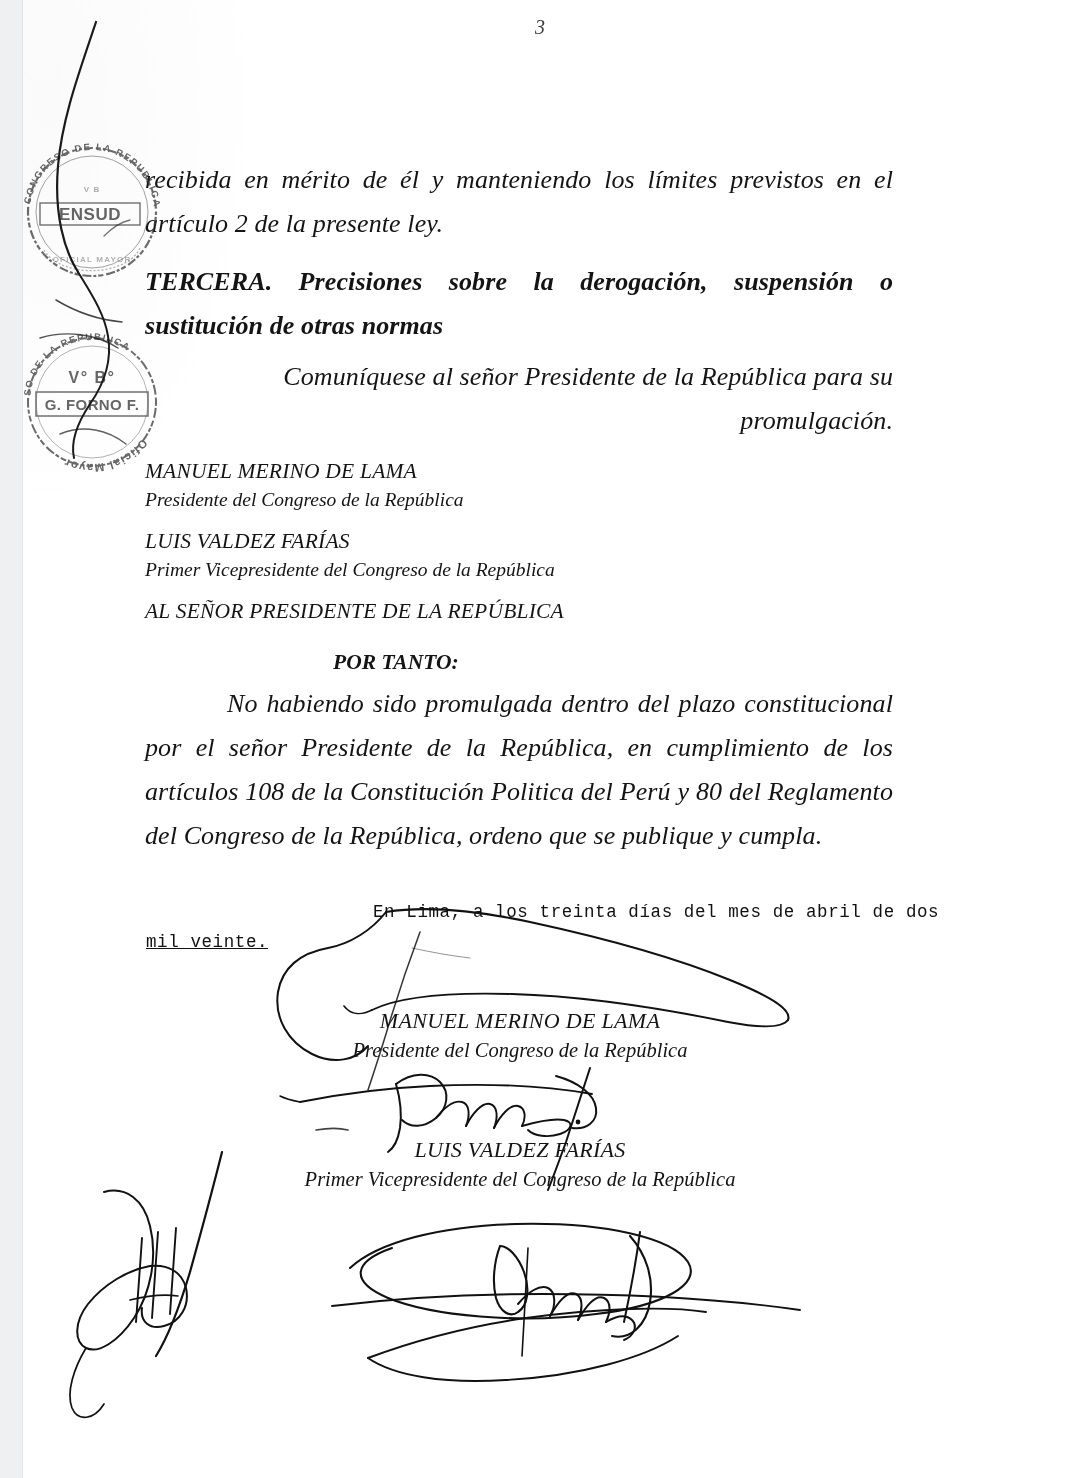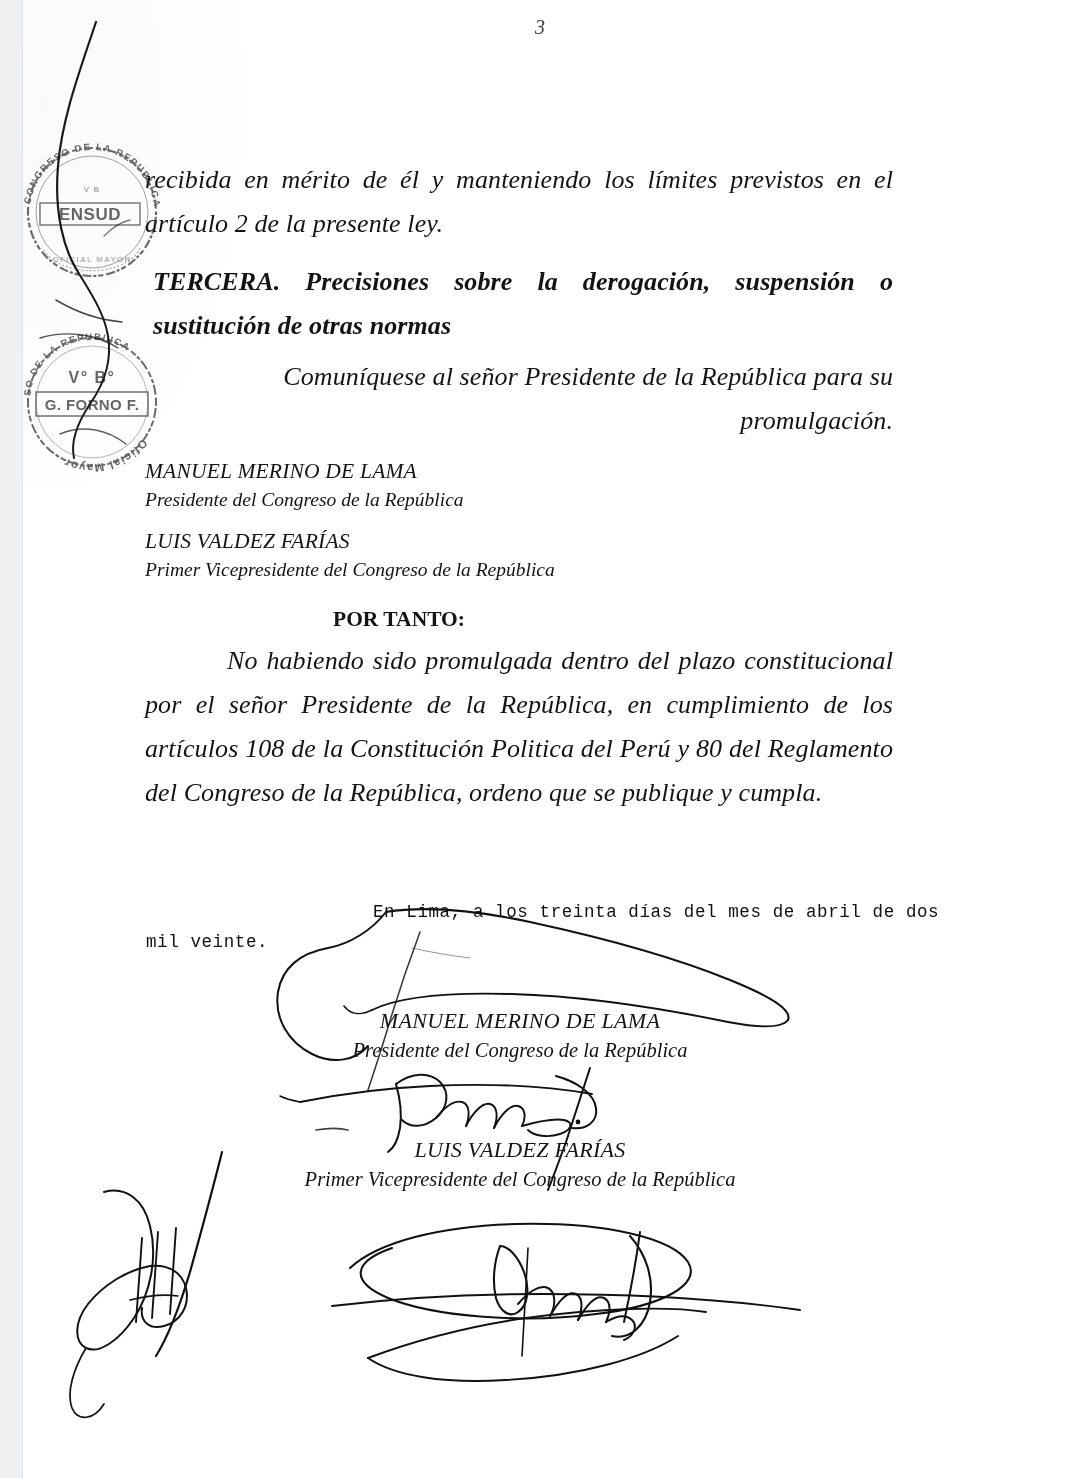--- a/index.html
+++ b/index.html
@@ -55,59 +55,60 @@
   .para {
     font-style: italic;
     font-size: 26px;
     line-height: 44px;
     text-align: justify;
     text-justify: inter-word;
     margin: 0 0 3px 0;
     letter-spacing: 0.1px;
   }
   .para.last-loose { text-align: left; }
-  .para.bold { font-weight: bold; margin-left: 8px; }
+  .para.bold { font-weight: bold; }
   .para.gap-top { margin-top: 14px; }
   .para.gap-top-sm { margin-top: 7px; text-align: right; }
 
   
   .sig-name {
     font-style: italic;
     font-size: 21.5px;
     line-height: 30px;
     margin: 13px 0 0 0;
     letter-spacing: 0.2px;
   }
   .sig-role {
     font-style: italic;
     font-size: 19.5px;
     line-height: 27px;
     margin: 0;
   }
 
   .por-tanto {
+    font-style: italic;
     font-weight: bold;
     font-size: 21.5px;
     line-height: 40px;
     margin: 16px 0 0 0;
     padding-left: 188px;
   }
   .para.indent-first { text-indent: 82px; }
 
   
   .typed {
     position: absolute;
     font-family: "Liberation Mono", "DejaVu Sans Mono", monospace;
     font-size: 17.5px;
     letter-spacing: 0.6px;
     color: #111;
     white-space: pre;
   }
   .typed-1 { left: 373px; top: 902px; }
-  .typed-2 { left: 146px; top: 932px; }
+  .typed-2 { left: 146px; top: 932px; text-decoration: underline; }
 
   
   .centered-sig {
     position: absolute;
     left: 0;
     width: 1040px;
     text-align: center;
   }
   .centered-sig .nm {
     font-style: italic;
@@ -156,20 +157,21 @@
 
     <p class="para last-loose gap-top-sm">Comuníquese al señor Presidente de la República para su promulgación.</p>
 
 
     <p class="sig-name">MANUEL MERINO DE LAMA</p>
     <p class="sig-role">Presidente del Congreso de la República</p>
 
     <p class="sig-name">LUIS VALDEZ FARÍAS</p>
     <p class="sig-role">Primer Vicepresidente del Congreso de la República</p>
 
+    <p class="sig-name">AL SEÑOR PRESIDENTE DE LA REPÚBLICA</p>
 
     <p class="por-tanto">POR TANTO:</p>
 
     <p class="para indent-first">No habiendo sido promulgada dentro del plazo constitucional por el señor Presidente de la República, en cumplimiento de los artículos 108 de la Constitución Politica del Perú y 80 del Reglamento del Congreso de la República, ordeno que se publique y cumpla.</p>
   </div>
 
   <div class="typed typed-1">En Lima, a los treinta días del mes de abril de dos</div>
   <div class="typed typed-2">mil veinte.</div>
 
   <div class="centered-sig" id="sig-merino">

